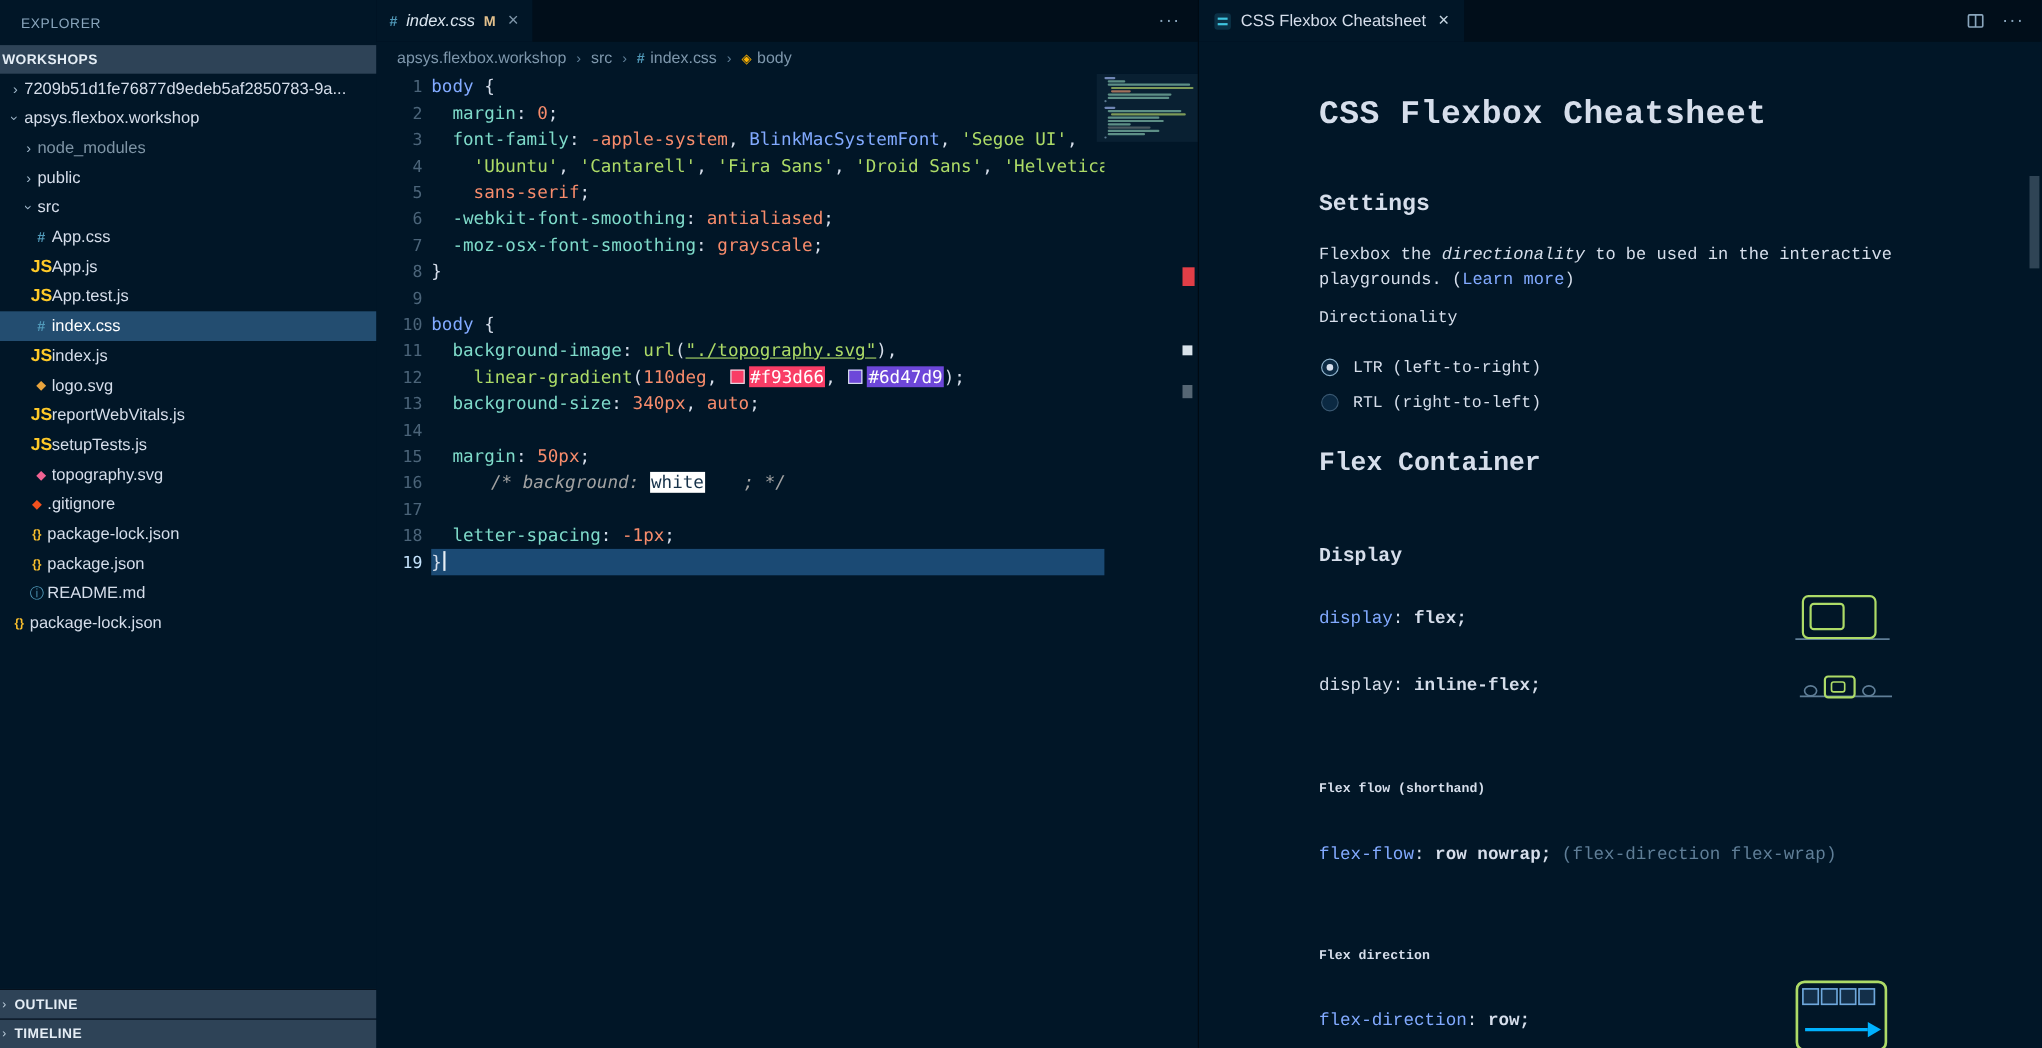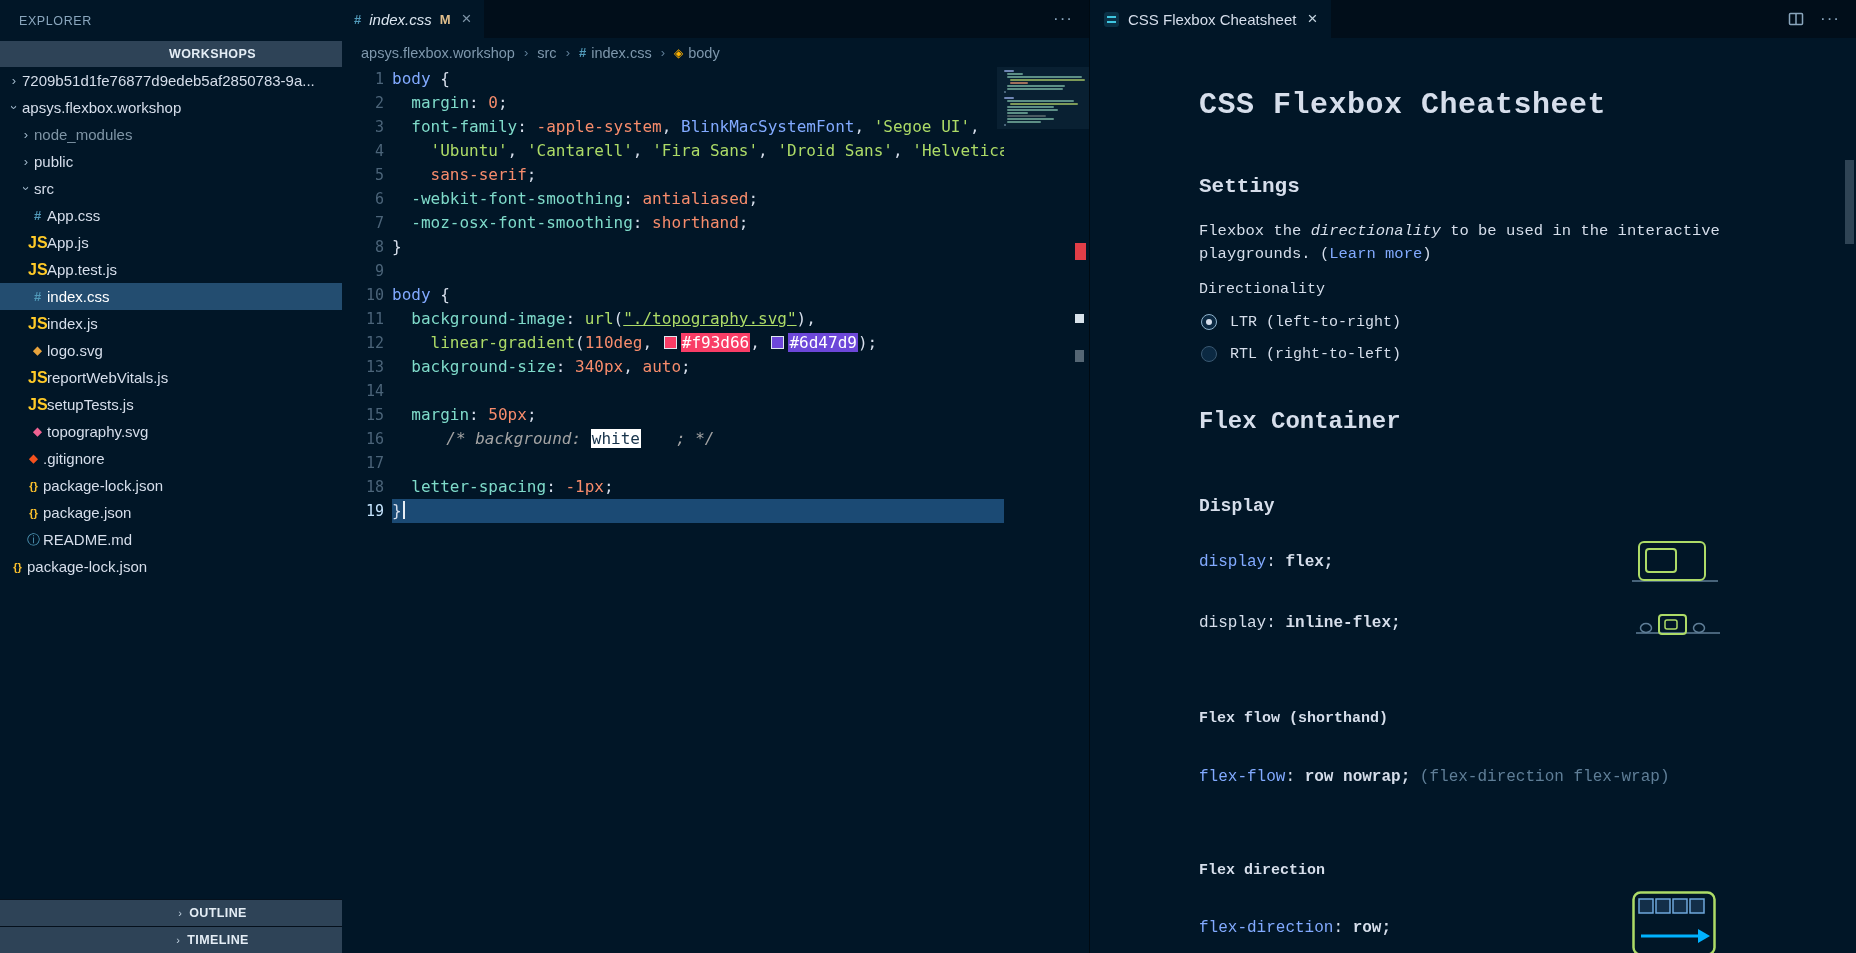--- a/index.html
+++ b/index.html
@@ -4,21 +4,21 @@
 <style>
   *{box-sizing:border-box;margin:0;padding:0;}
   html,body{width:1856px;height:953px;overflow:hidden;}
   body{background:#011627;font-family:"Liberation Sans",sans-serif;color:#d6deeb;position:relative;}
 
   
   .sidebar{position:absolute;left:0;top:0;width:398px;height:953px;background:#011627;border-right:1px solid #0b2942;}
   .explorer-head{height:41px;display:flex;align-items:center;justify-content:space-between;padding:0 20px 0 19px;}
   .explorer-title{font-size:12.5px;letter-spacing:.6px;color:#8aa6bd;}
   .more-btn{color:#8aa6bd;font-size:17px;letter-spacing:1px;cursor:pointer;line-height:12px;}
-  .sect-head{height:26px;background:#2e4357;display:flex;align-items:center;gap:7px;padding-left:28px;font-size:12.5px;font-weight:bold;letter-spacing:.4px;color:#e4edf5;cursor:pointer;justify-content:center;}
+  .sect-head{height:26px;background:#2e4357;display:flex;align-items:center;gap:7px;padding-left:2px;font-size:12.5px;font-weight:bold;letter-spacing:.4px;color:#e4edf5;cursor:pointer;}
   .sect-head .tw{font-size:11px;color:#c3d4e2;font-weight:normal;}
   .side-bottom{position:absolute;left:0;bottom:0;width:100%;}
   .side-bottom .sect-head{height:27px;border-top:1px solid #05101c;}
   .tree{position:absolute;top:67px;left:0;right:0;}
   .trow{position:relative;height:27px;display:flex;align-items:center;font-size:15px;color:#d6deeb;cursor:pointer;white-space:nowrap;overflow:hidden;}
   .trow.sel{background:#234d70;color:#ffffff;}
   .ind-0{padding-left:6px;}  .ind-1{padding-left:18px;}
   .ind-2{padding-left:28px;} .ind-1f{padding-left:24px;} .ind-0f{padding-left:8px;}
   .twisty{width:16px;flex:none;text-align:center;font-size:13px;color:#9fb6c9;}
   .twisty.open{transform:rotate(90deg);}
@@ -83,27 +83,27 @@
   .wv-tab{display:flex;align-items:center;gap:9px;padding:0 14px;background:#011627;cursor:pointer;}
   .cheat-icon{width:15px;height:15px;border-radius:3px;background:#0b3146;position:relative;flex:none;}
   .cheat-icon::before{content:"";position:absolute;left:3px;right:3px;top:4px;height:2px;background:#3fc6e0;box-shadow:0 5px 0 #3fc6e0;}
   .wv-tab-label{font-size:15px;color:#d6deeb;}
   .wv-tab-x{color:#c7d6e2;font-size:17px;margin-left:2px;cursor:pointer;}
   .wv-content{position:absolute;left:0;top:38px;width:767px;height:915px;overflow:hidden;font-family:"Liberation Mono",monospace;color:#d6deeb;}
   .wv-title{position:absolute;left:109px;top:50px;font-size:30px;font-weight:bold;letter-spacing:.5px;}
   .wv-h-settings{position:absolute;left:109px;top:137px;font-size:21px;font-weight:bold;}
   .wv-para{position:absolute;left:109px;top:182px;width:535px;font-size:15.5px;line-height:23px;}
   .wv-dirlabel{position:absolute;left:109px;top:243px;font-size:15px;}
-  .wv-radio-row{position:absolute;left:111px;display:flex;align-items:center;gap:13px;font-size:15px;height:20px;cursor:pointer;}
+  .wv-radio-row{position:absolute;left:111px;display:flex;align-items:center;gap:13px;font-size:15px;height:20px;cursor:pointer;margin-top:12px;}
   .rb{width:16px;height:16px;border-radius:50%;background:#0b2942;border:1px solid #3a5871;flex:none;position:relative;}
   .rb.on{border-color:#8fb3cc;}
   .rb.on::after{content:"";position:absolute;left:4px;top:4px;width:6px;height:6px;border-radius:50%;background:#d6deeb;}
   .wv-h2{position:absolute;left:109px;font-size:24px;font-weight:bold;}
   .wv-h3{position:absolute;left:109px;font-size:18px;font-weight:bold;}
-  .wv-h4{position:absolute;left:109px;font-size:15px;font-weight:bold;}
+  .wv-h4{position:absolute;left:109px;font-size:12px;font-weight:bold;}
   .wv-code{position:absolute;left:109px;font-size:16px;}
   .tk-pln{} .tk-itl{font-style:italic;} .tk-bold{font-weight:bold;}
   .tk-lnk{color:#82aaff;cursor:pointer;}
   .tk-gray{color:#5f7e97;}
   .illus{position:absolute;}
   .wv-scroll{position:absolute;right:2px;top:160px;width:9px;height:84px;background:rgba(170,190,205,.28);}
 </style>
 </head>
 <body>
 
@@ -236,21 +236,21 @@
       <span class="bc-item">body</span>
     </div>
     <div class="code">
       <div>
           <div class="cl"><span class="ln">1</span><span class="ct"><span class="tk-k">body</span><span class="tk-u"> {</span></span></div>
           <div class="cl"><span class="ln">2</span><span class="ct"><span class="tk-p">  </span><span class="tk-pr">margin</span><span class="tk-u">:</span><span class="tk-p"> </span><span class="tk-n">0</span><span class="tk-u">;</span></span></div>
           <div class="cl"><span class="ln">3</span><span class="ct"><span class="tk-p">  </span><span class="tk-pr">font-family</span><span class="tk-u">:</span><span class="tk-p"> </span><span class="tk-n">-apple-system</span><span class="tk-u">,</span><span class="tk-p"> </span><span class="tk-e">BlinkMacSystemFont</span><span class="tk-u">,</span><span class="tk-p"> </span><span class="tk-s">'Segoe UI'</span><span class="tk-u">,</span></span></div>
           <div class="cl"><span class="ln">4</span><span class="ct"><span class="tk-p">    </span><span class="tk-s">'Ubuntu'</span><span class="tk-u">,</span><span class="tk-p"> </span><span class="tk-s">'Cantarell'</span><span class="tk-u">,</span><span class="tk-p"> </span><span class="tk-s">'Fira Sans'</span><span class="tk-u">,</span><span class="tk-p"> </span><span class="tk-s">'Droid Sans'</span><span class="tk-u">,</span><span class="tk-p"> </span><span class="tk-s">'Helvetica Neue'</span></span></div>
           <div class="cl"><span class="ln">5</span><span class="ct"><span class="tk-p">    </span><span class="tk-n">sans-serif</span><span class="tk-u">;</span></span></div>
           <div class="cl"><span class="ln">6</span><span class="ct"><span class="tk-p">  </span><span class="tk-pr">-webkit-font-smoothing</span><span class="tk-u">:</span><span class="tk-p"> </span><span class="tk-n">antialiased</span><span class="tk-u">;</span></span></div>
-          <div class="cl"><span class="ln">7</span><span class="ct"><span class="tk-p">  </span><span class="tk-pr">-moz-osx-font-smoothing</span><span class="tk-u">:</span><span class="tk-p"> </span><span class="tk-n">shorthand</span><span class="tk-u">;</span></span></div>
+          <div class="cl"><span class="ln">7</span><span class="ct"><span class="tk-p">  </span><span class="tk-pr">-moz-osx-font-smoothing</span><span class="tk-u">:</span><span class="tk-p"> </span><span class="tk-n">grayscale</span><span class="tk-u">;</span></span></div>
           <div class="cl"><span class="ln">8</span><span class="ct"><span class="tk-u">}</span></span></div>
           <div class="cl"><span class="ln">9</span><span class="ct"></span></div>
           <div class="cl"><span class="ln">10</span><span class="ct"><span class="tk-k">body</span><span class="tk-u"> {</span></span></div>
           <div class="cl"><span class="ln">11</span><span class="ct"><span class="tk-p">  </span><span class="tk-pr">background-image</span><span class="tk-u">:</span><span class="tk-p"> </span><span class="tk-f">url</span><span class="tk-u">(</span><span class="tk-lk">"./topography.svg"</span><span class="tk-u">),</span></span></div>
           <div class="cl"><span class="ln">12</span><span class="ct"><span class="tk-p">    </span><span class="tk-f">linear-gradient</span><span class="tk-u">(</span><span class="tk-n">110deg</span><span class="tk-u">,</span><span class="tk-p"> </span><span class="tk-sw1"></span><span class="tk-h1">#f93d66</span><span class="tk-u">,</span><span class="tk-p"> </span><span class="tk-sw2"></span><span class="tk-h2">#6d47d9</span><span class="tk-u">);</span></span></div>
           <div class="cl"><span class="ln">13</span><span class="ct"><span class="tk-p">  </span><span class="tk-pr">background-size</span><span class="tk-u">:</span><span class="tk-p"> </span><span class="tk-n">340px</span><span class="tk-u">,</span><span class="tk-p"> </span><span class="tk-n">auto</span><span class="tk-u">;</span></span></div>
           <div class="cl"><span class="ln">14</span></div>
           <div class="cl"><span class="ln">15</span><span class="ct"><span class="tk-p">  </span><span class="tk-pr">margin</span><span class="tk-u">:</span><span class="tk-p"> </span><span class="tk-n">50px</span><span class="tk-u">;</span></span></div>
           <div class="cl"><span class="ln">16</span><span class="ct"><span class="tk-p">  </span><span class="tk-c">/* background: </span><span class="tk-w">white</span><span class="tk-c">; */</span></span></div>
           <div class="cl"><span class="ln">17</span></div>

